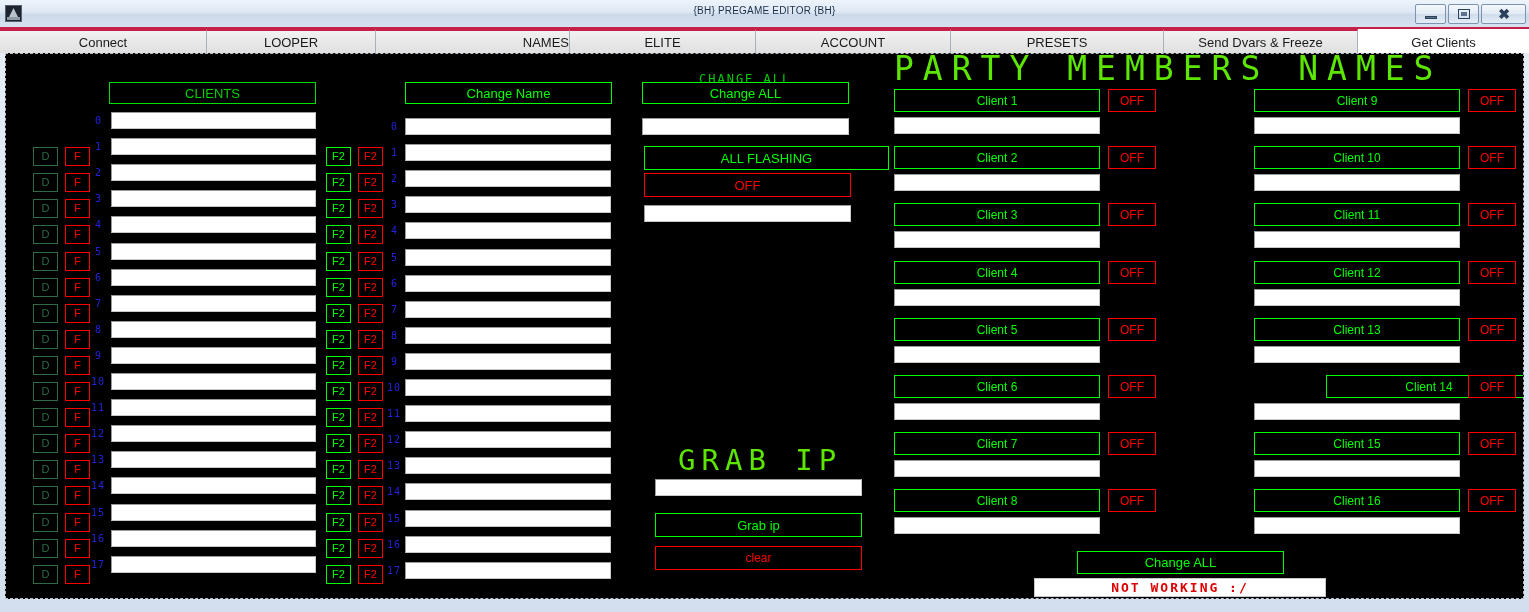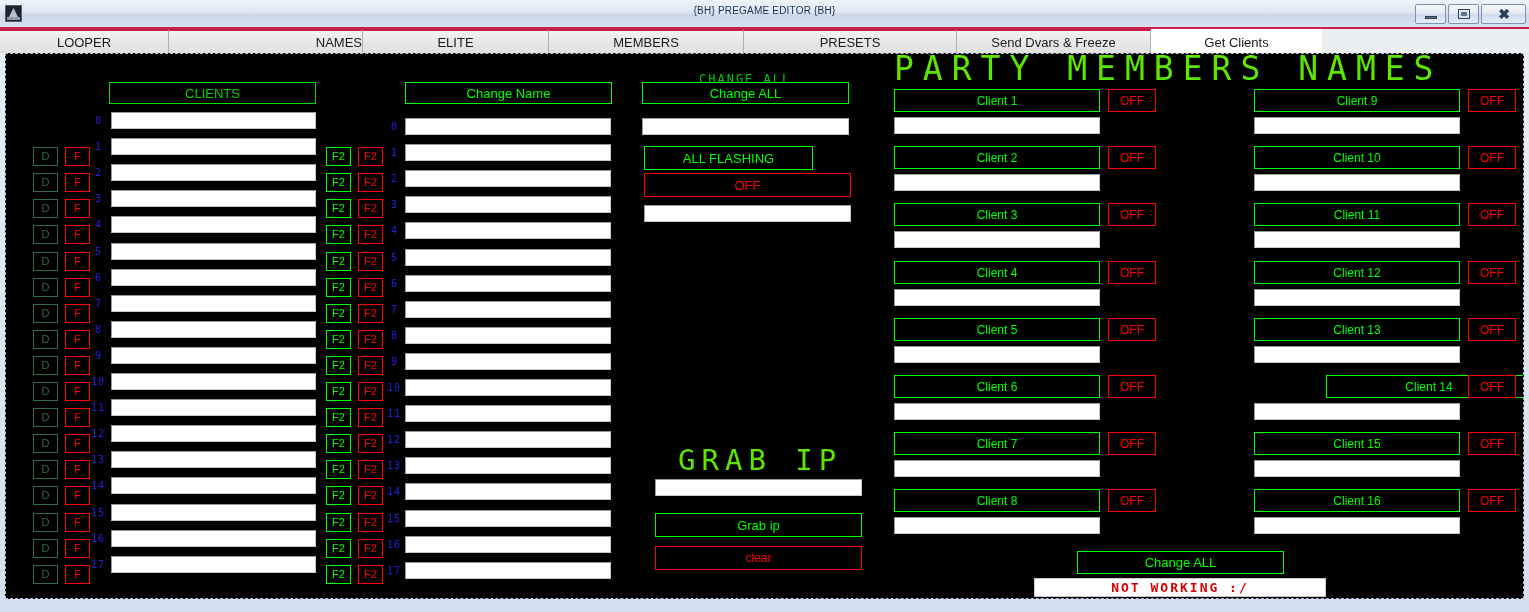--- a/index.html
+++ b/index.html
@@ -230,31 +230,34 @@
       <div class="wbtn">
         <span class="glyph-max"></span>
       </div>
       <div class="wbtn close">
         <span class="glyph-close">✖</span>
       </div>
     </div>
   </div>
 
   <div class="tabstrip" id="tabstrip">
+      <div class="tab" style="width: 207px;">
+        <span>Connect</span>
+      </div>
       <div class="tab" style="width: 169px;">
         <span>LOOPER</span>
       </div>
       <div class="tab" style="width: 194px; justify-content: flex-end;">
         <span>NAMES</span>
       </div>
       <div class="tab" style="width: 186px;">
         <span>ELITE</span>
       </div>
       <div class="tab" style="width: 195px;">
-        <span>MEMBERS</span>
+        <span>ACCOUNT</span>
       </div>
       <div class="tab" style="width: 213px;">
         <span>PRESETS</span>
       </div>
       <div class="tab" style="width: 194px;">
         <span>Send Dvars &amp; Freeze</span>
       </div>
       <div class="tab active" style="width: 171px;">
         <span>Get Clients</span>
       </div>
@@ -406,21 +409,21 @@
         <div class="txtbox" style="left: 399px; top: 456px; width: 206px; height: 17px;"></div>
         <div class="idxnum" style="left: 381px; top: 486px;">16</div>
         <div class="txtbox" style="left: 399px; top: 482px; width: 206px; height: 17px;"></div>
         <div class="idxnum" style="left: 381px; top: 512px;">17</div>
         <div class="txtbox" style="left: 399px; top: 508px; width: 206px; height: 17px;"></div>
       </div>
 
     <div class="hdr-label" style="left:693px; top:18px;">CHANGE ALL</div>
     <div class="ctl green-bright" style="left:636px; top:28px; width:207px; height:22px; font-size:13px;">Change ALL</div>
     <div class="txtbox" style="left:636px; top:64px; width:207px; height:17px;"></div>
-    <div class="ctl green-bright" style="left:638px; top:92px; width:169px; height:24px; font-size:13px;">ALL FLASHING</div>
+    <div class="ctl green-bright" style="left:638px; top:92px; width:245px; height:24px; font-size:13px;">ALL FLASHING</div>
     <div class="ctl red" style="left:638px; top:119px; width:207px; height:24px; font-size:13px;">OFF</div>
     <div class="txtbox" style="left:638px; top:151px; width:207px; height:17px;"></div>
 
     <div class="bigtitle" style="left:672px; top:389px; font-size:29px; letter-spacing:6px;">GRAB IP</div>
     <div class="txtbox" style="left:649px; top:425px; width:207px; height:17px;"></div>
     <div class="ctl green-bright" style="left:649px; top:459px; width:207px; height:24px; font-size:13px;">Grab ip</div>
     <div class="ctl red" style="left:649px; top:492px; width:207px; height:24px; font-size:12px;">clear</div>
 
     <div class="bigtitle" style="left:888px; top:-5px; font-size:33px; letter-spacing:9px;">PARTY MEMBERS NAMES</div>
 

